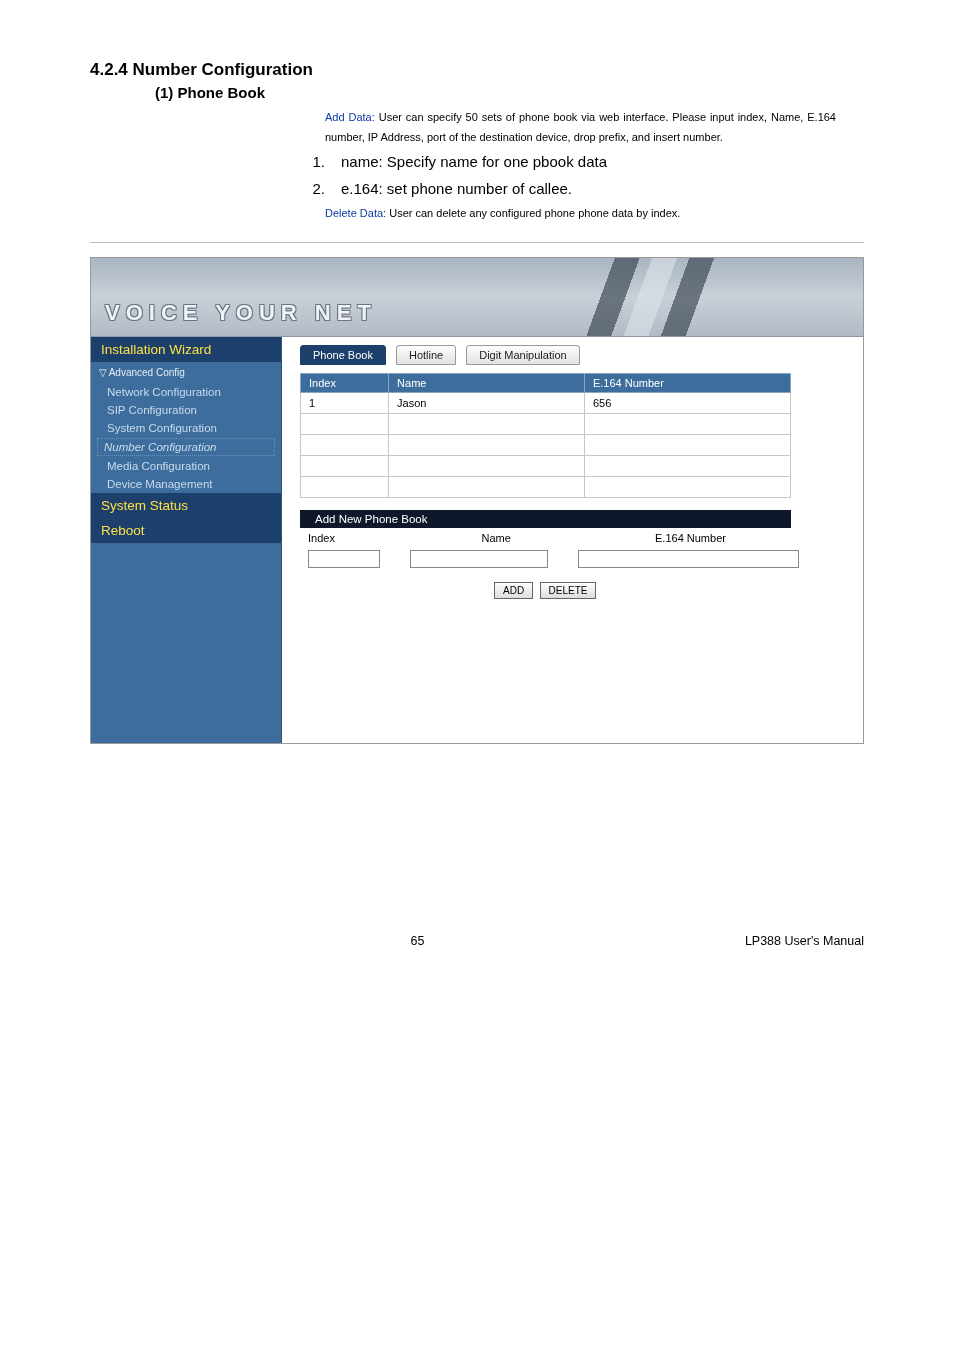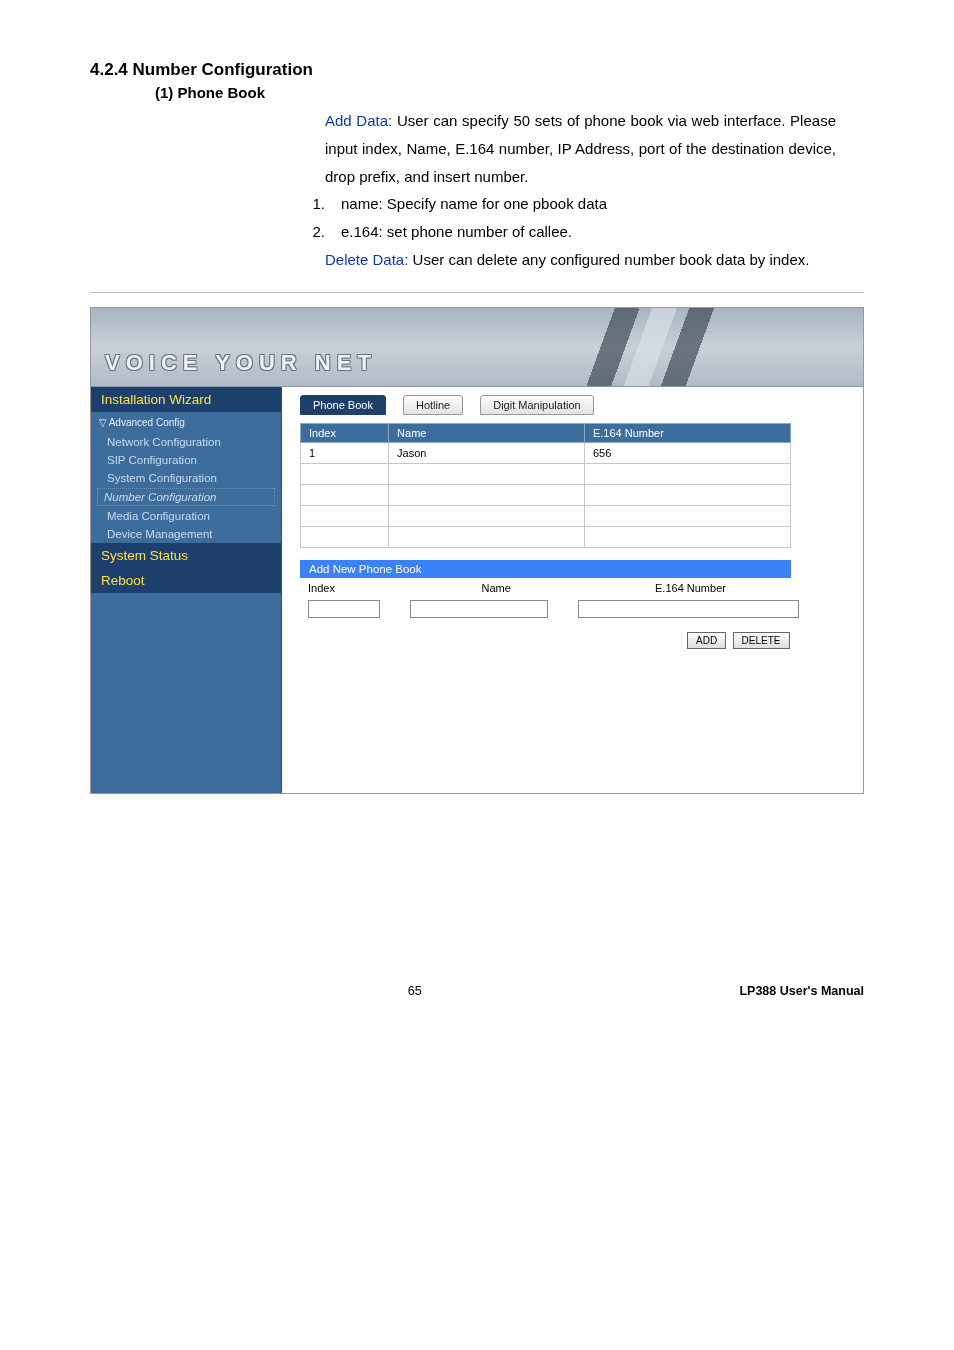--- a/index.html
+++ b/index.html
@@ -20,21 +20,21 @@
   }
   .sub-title {
     font-weight: bold;
     font-size: 15px;
     margin-left: 65px;
     margin-bottom: 6px;
   }
   .body-text {
     margin-left: 235px;
     margin-right: 28px;
-    font-size: 15px;
+    font-size: 11px;
     line-height: 1.85;
     text-align: justify;
   }
   .body-text .blue {
     color: #0b3aa5;
   }
   .list-block {
     margin-left: 205px;
     font-size: 15px;
     line-height: 1.85;
@@ -119,21 +119,21 @@
   }
   .side-sub.dotted { border: 1px dotted #6a93bb; margin: 1px 6px; padding: 2px 6px; font-style: italic; }
 
   .content {
     flex: 1;
     padding: 8px 18px 30px 18px;
     background: #fff;
   }
   .tabs {
     display: flex;
-    gap: 17px;
+    gap: 10px;
     margin-bottom: 8px;
   }
   .tab {
     font-size: 11px;
     padding: 3px 12px;
     border: 1px solid #999;
     border-radius: 3px 3px 0 0;
     background: linear-gradient(#fdfdfd, #e2e2e2);
     color: #222;
   }
@@ -157,24 +157,24 @@
     border: 1px solid #8aa5c0;
   }
   table.grid td {
     border: 1px solid #c7c7c7;
     padding: 2px 8px;
     height: 16px;
     background: #fff;
   }
 
   .add-header {
-    background: #3b82f6;
+    background: #0f172a;
     color: #fff;
     font-size: 11.5px;
-    padding: 3px 9px;
+    padding: 3px 15px;
     margin-top: 12px;
     width: 90%;
     box-sizing: border-box;
   }
   .add-row {
     display: flex;
     gap: 30px;
     font-size: 11px;
     padding: 4px 8px;
     width: 90%;
@@ -189,40 +189,40 @@
   .add-inputs .tbox {
     border: 1px solid #888;
     height: 16px;
     background: #fff;
   }
   .w1 { width: 70px; }
   .w2 { width: 120px; flex:1; }
   .w3 { width: 200px; flex:1.6; }
 
   .btn-row {
-    text-align: right;
+    text-align: center;
     width: 90%;
     margin-top: 10px;
   }
   .btn {
     font-size: 10px;
     padding: 2px 8px;
     border: 1px solid #666;
     background: linear-gradient(#fefefe, #ddd);
     display: inline-block;
     margin: 0 1px;
   }
 
   .footer {
     display: flex;
     justify-content: space-between;
     font-size: 12.5px;
     padding: 150px 90px 30px 90px;
   }
-  .footer .right { font-weight: bold; text-align: right; }
+  .footer .right { font-weight: normal; text-align: right; }
 </style>
 </head>
 <body>
 
 <div class="page">
   <div class="section-title">4.2.4 Number Configuration</div>
   <div class="sub-title">(1) Phone Book</div>
   <div class="body-text">
     <span class="blue">Add Data: </span><span>User can specify 50 sets of phone book via web interface. Please input index, Name, E.164 number, IP Address, port of the destination device, drop prefix, and insert number.</span>
   </div>
@@ -230,21 +230,21 @@
     <div class="li">
       <span class="num">1.</span>
       <span>name: Specify name for one pbook data</span>
     </div>
     <div class="li">
       <span class="num">2.</span>
       <span>e.164: set phone number of callee.</span>
     </div>
   </div>
   <div class="body-text">
-    <span class="blue">Delete Data: </span><span>User can delete any configured number book data by index.</span>
+    <span class="blue">Delete Data: </span><span>User can delete any configured phone phone data by index.</span>
   </div>
 
   <hr class="rule">
 
   <div class="shot">
     <div class="banner">
       <div class="banner-flag"></div>
       <div class="banner-inner">VOICE YOUR NET</div>
     </div>
     <div class="shot-body">

